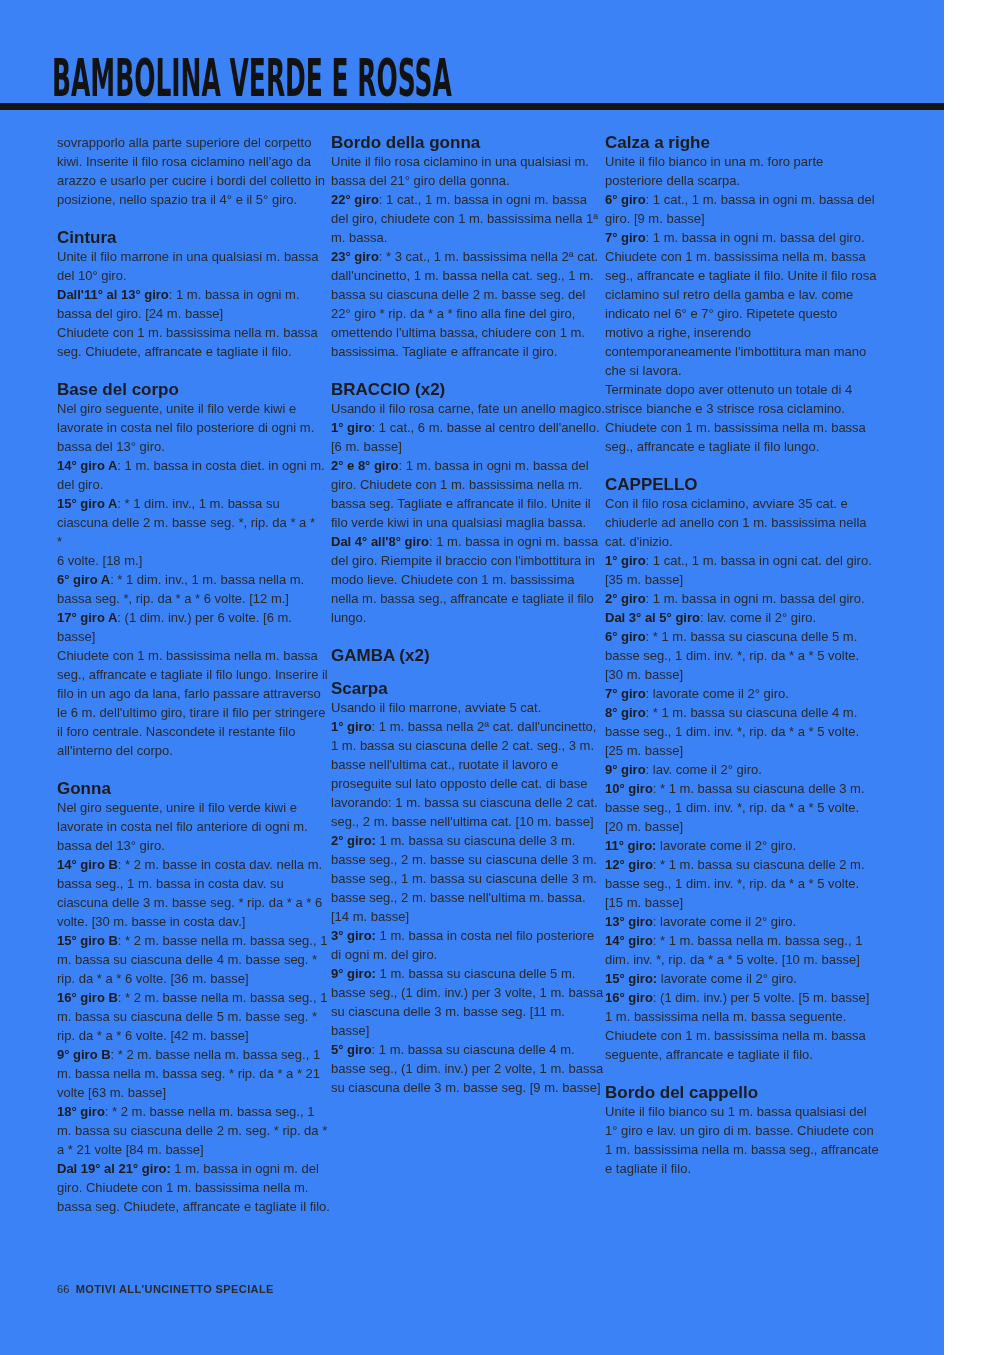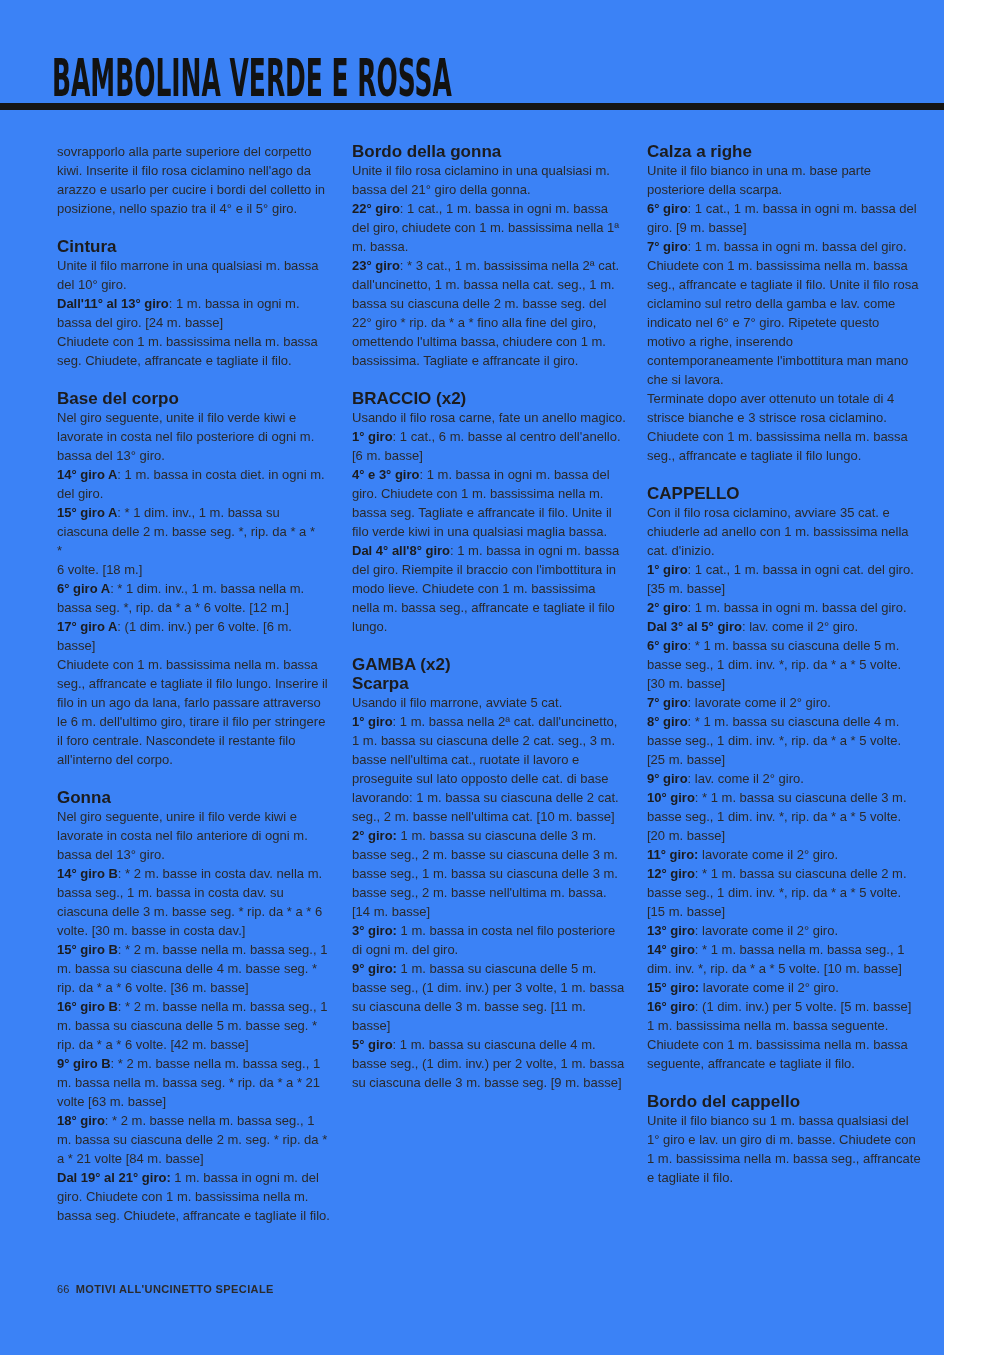--- a/index.html
+++ b/index.html
@@ -34,42 +34,41 @@
     position: absolute;
     left: 0;
     top: 103px;
     width: 999px;
     height: 7px;
     background: #151515;
   }
   .columns {
     position: absolute;
     left: 57px;
-    top: 142px;
+    top: 133px;
     display: flex;
-    gap: 21px;
   }
   .col {
     flex: 0 0 274px;
     width: 274px;
     font-size: 13px;
     line-height: 19px;
     color: #2a2a2c;
   }
   .para {
     margin: 0;
   }
   .heading {
     margin: 19px 0 0 0;
     font-size: 17px;
     line-height: 19px;
     font-weight: bold;
     color: #1c1c1e;
   }
-  .heading + .heading { margin-top: 0; }
+  .heading + .heading { margin-top: 14px; }
   .col > :first-child { margin-top: 0; }
   .run.bold { font-weight: bold; color: #1c1c1e; }
   .footer {
     position: absolute;
     left: 57px;
     top: 1283px;
     font-size: 11px;
     letter-spacing: 0.2px;
     color: #2a2a2c;
   }
@@ -111,34 +110,34 @@
         <p class="para"><span class="run bold">Dal 19° al 21° giro:</span><span class="run"> 1 m. bassa in ogni m. del giro. Chiudete con 1 m. bassissima nella m. bassa seg. Chiudete, affrancate e tagliate il filo.</span></p>
       </section>
     <section class="col">
         <h3 class="heading"><span class="run bold">Bordo della gonna</span></h3>
         <p class="para"><span class="run">Unite il filo rosa ciclamino in una qualsiasi m. bassa del 21° giro della gonna.</span></p>
         <p class="para"><span class="run bold">22° giro</span><span class="run">: 1 cat., 1 m. bassa in ogni m. bassa del giro, chiudete con 1 m. bassissima nella 1ª m. bassa.</span></p>
         <p class="para"><span class="run bold">23° giro</span><span class="run">: * 3 cat., 1 m. bassissima nella 2ª cat. dall'uncinetto, 1 m. bassa nella cat. seg., 1 m. bassa su ciascuna delle 2 m. basse seg. del 22° giro * rip. da * a * fino alla fine del giro, omettendo l'ultima bassa, chiudere con 1 m. bassissima. Tagliate e affrancate il giro.</span></p>
         <h3 class="heading"><span class="run bold">BRACCIO (x2)</span></h3>
         <p class="para"><span class="run">Usando il filo rosa carne, fate un anello magico.</span></p>
         <p class="para"><span class="run bold">1° giro</span><span class="run">: 1 cat., 6 m. basse al centro dell'anello. [6 m. basse]</span></p>
-        <p class="para"><span class="run bold">4° e 3° giro</span><span class="run">: 1 m. bassa in ogni m. bassa del giro. Chiudete con 1 m. bassissima nella m. bassa seg. Tagliate e affrancate il filo. Unite il filo verde kiwi in una qualsiasi maglia bassa.</span></p>
+        <p class="para"><span class="run bold">2° e 8° giro</span><span class="run">: 1 m. bassa in ogni m. bassa del giro. Chiudete con 1 m. bassissima nella m. bassa seg. Tagliate e affrancate il filo. Unite il filo verde kiwi in una qualsiasi maglia bassa.</span></p>
         <p class="para"><span class="run bold">Dal 4° all'8° giro</span><span class="run">: 1 m. bassa in ogni m. bassa del giro. Riempite il braccio con l'imbottitura in modo lieve. Chiudete con 1 m. bassissima nella m. bassa seg., affrancate e tagliate il filo lungo.</span></p>
         <h3 class="heading"><span class="run bold">GAMBA (x2)</span></h3>
         <h3 class="heading"><span class="run bold">Scarpa</span></h3>
         <p class="para"><span class="run">Usando il filo marrone, avviate 5 cat.</span></p>
         <p class="para"><span class="run bold">1° giro</span><span class="run">: 1 m. bassa nella 2ª cat. dall'uncinetto, 1 m. bassa su ciascuna delle 2 cat. seg., 3 m. basse nell'ultima cat., ruotate il lavoro e proseguite sul lato opposto delle cat. di base lavorando: 1 m. bassa su ciascuna delle 2 cat. seg., 2 m. basse nell'ultima cat. [10 m. basse]</span></p>
         <p class="para"><span class="run bold">2° giro:</span><span class="run"> 1 m. bassa su ciascuna delle 3 m. basse seg., 2 m. basse su ciascuna delle 3 m. basse seg., 1 m. bassa su ciascuna delle 3 m. basse seg., 2 m. basse nell'ultima m. bassa. [14 m. basse]</span></p>
         <p class="para"><span class="run bold">3° giro:</span><span class="run"> 1 m. bassa in costa nel filo posteriore di ogni m. del giro.</span></p>
         <p class="para"><span class="run bold">9° giro:</span><span class="run"> 1 m. bassa su ciascuna delle 5 m. basse seg., (1 dim. inv.) per 3 volte, 1 m. bassa su ciascuna delle 3 m. basse seg. [11 m. basse]</span></p>
         <p class="para"><span class="run bold">5° giro</span><span class="run">: 1 m. bassa su ciascuna delle 4 m. basse seg., (1 dim. inv.) per 2 volte, 1 m. bassa su ciascuna delle 3 m. basse seg. [9 m. basse]</span></p>
       </section>
     <section class="col">
         <h3 class="heading"><span class="run bold">Calza a righe</span></h3>
-        <p class="para"><span class="run">Unite il filo bianco in una m. base parte posteriore della scarpa.</span></p>
+        <p class="para"><span class="run">Unite il filo bianco in una m. foro parte posteriore della scarpa.</span></p>
         <p class="para"><span class="run bold">6° giro</span><span class="run">: 1 cat., 1 m. bassa in ogni m. bassa del giro. [9 m. basse]</span></p>
         <p class="para"><span class="run bold">7° giro</span><span class="run">: 1 m. bassa in ogni m. bassa del giro.</span></p>
         <p class="para"><span class="run">Chiudete con 1 m. bassissima nella m. bassa seg., affrancate e tagliate il filo. Unite il filo rosa ciclamino sul retro della gamba e lav. come indicato nel 6° e 7° giro. Ripetete questo motivo a righe, inserendo contemporaneamente l'imbottitura man mano che si lavora.</span></p>
         <p class="para"><span class="run">Terminate dopo aver ottenuto un totale di 4 strisce bianche e 3 strisce rosa ciclamino.</span></p>
         <p class="para"><span class="run">Chiudete con 1 m. bassissima nella m. bassa seg., affrancate e tagliate il filo lungo.</span></p>
         <h3 class="heading"><span class="run bold">CAPPELLO</span></h3>
         <p class="para"><span class="run">Con il filo rosa ciclamino, avviare 35 cat. e chiuderle ad anello con 1 m. bassissima nella cat. d'inizio.</span></p>
         <p class="para"><span class="run bold">1° giro</span><span class="run">: 1 cat., 1 m. bassa in ogni cat. del giro. [35 m. basse]</span></p>
         <p class="para"><span class="run bold">2° giro</span><span class="run">: 1 m. bassa in ogni m. bassa del giro.</span></p>
         <p class="para"><span class="run bold">Dal 3° al 5° giro</span><span class="run">: lav. come il 2° giro.</span></p>

